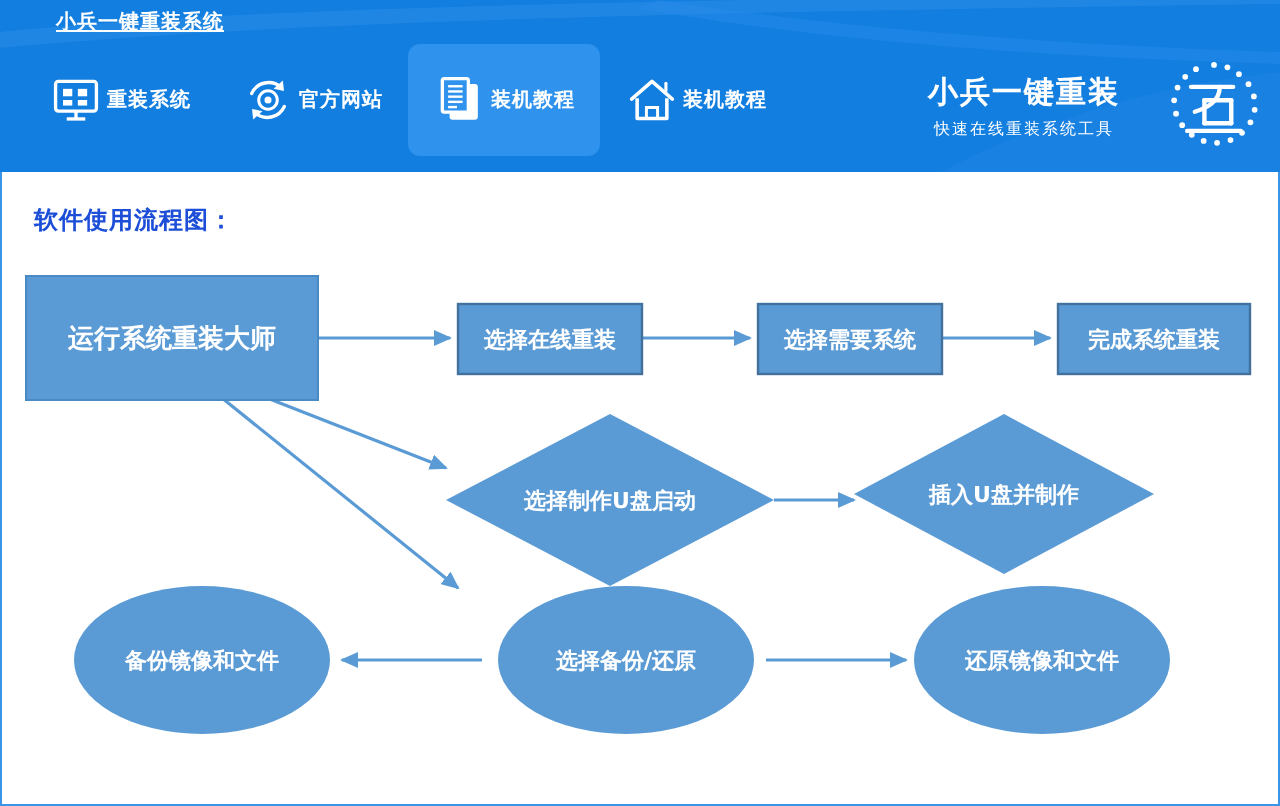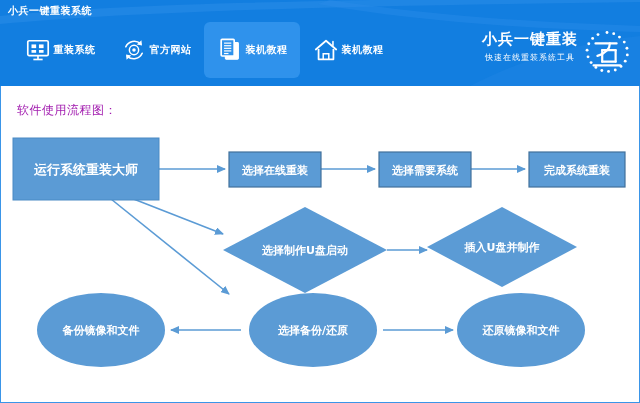--- a/index.html
+++ b/index.html
@@ -38,26 +38,27 @@
     pointer-events: none;
   }
 
   .titlebar {
     position: absolute;
     left: 0; top: 0;
     width: 640px; height: 22px;
   }
   .app-title {
     position: absolute;
-    left: 8px; top: 4px;
+    left: 28px; top: 4px;
     font-size: 10px;
     color: #ffffff;
     font-weight: bold;
     letter-spacing: .5px;
     white-space: nowrap;
+    text-decoration: underline;
   }
   .tb-right {
     position: absolute;
     right: 8px; top: 2px;
     display: flex;
     align-items: center;
     gap: 8px;
     height: 18px;
   }
   .qq-consult {
@@ -117,22 +118,22 @@
     font-weight: bold;
     white-space: nowrap;
     letter-spacing: .5px;
   }
 
   
   .brand {
     position: absolute;
     right: 10px; top: 30px;
     display: flex;
-    align-items: flex-start;
-    gap: 6px;
+    align-items: center;
+    gap: 24px;
   }
   .brand-text {
     display: flex;
     flex-direction: column;
     align-items: center;
     gap: 3px;
   }
   .brand-name {
     font-size: 15px;
     font-weight: bold;
@@ -161,22 +162,22 @@
     border-left: 1px solid #3a95e8;
     border-right: 1px solid #3a95e8;
     border-bottom: 1px solid #3a95e8;
     box-sizing: border-box;
     overflow: hidden;
   }
   .section-title {
     position: absolute;
     left: 16px; top: 16px;
     font-size: 12px;
-    color: #a21caf;
-    font-weight: normal;
+    color: #1d4ed8;
+    font-weight: bold;
     letter-spacing: .5px;
     white-space: nowrap;
   }
 
   .flow {
     position: absolute;
     left: 0; top: 0;
     width: 565px;
     height: 315px;
   }

